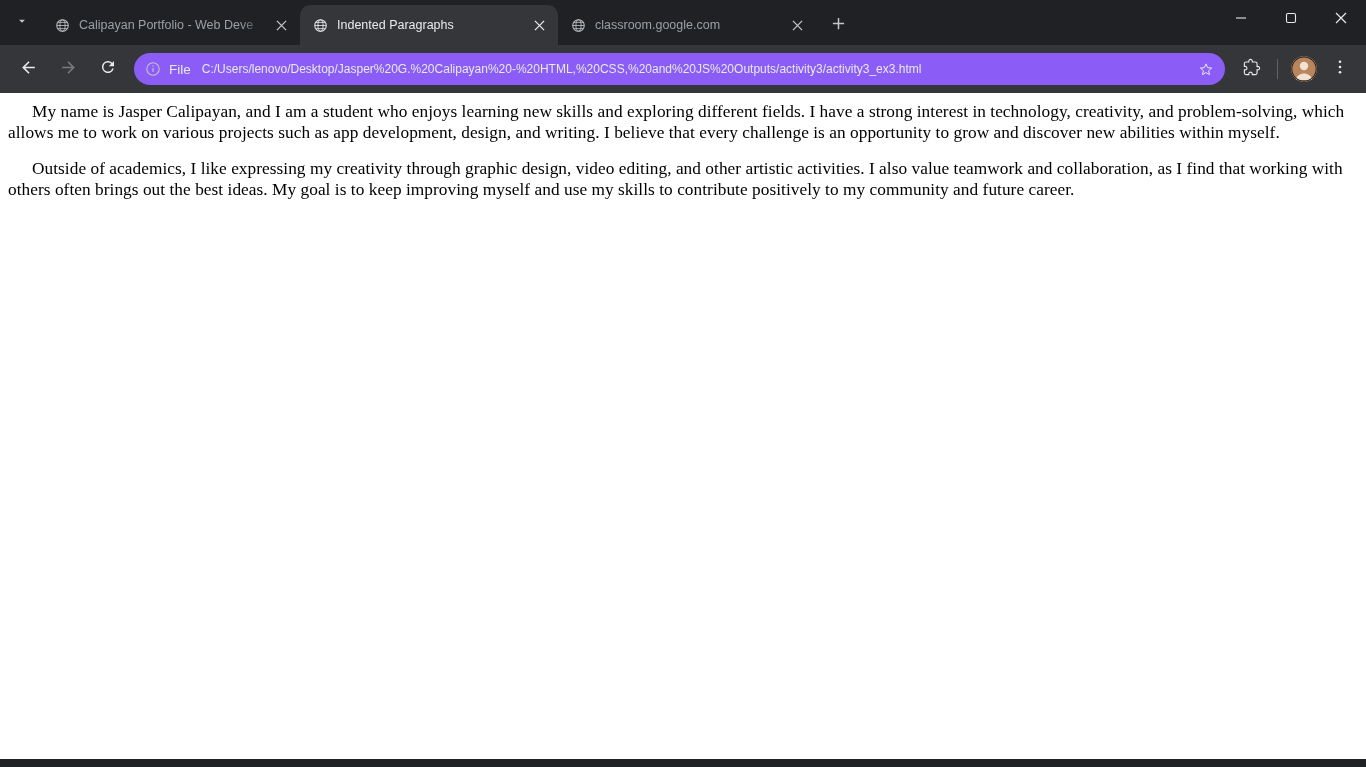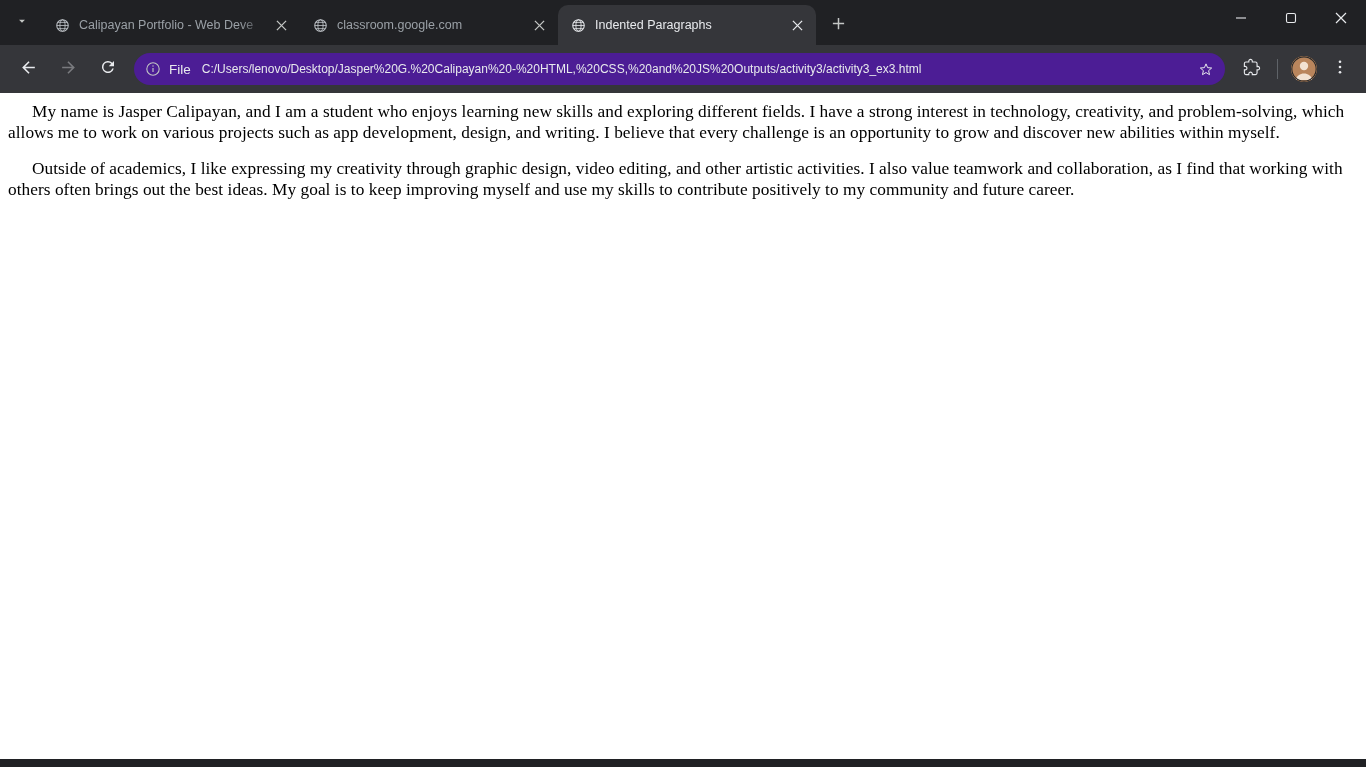--- a/index.html
+++ b/index.html
@@ -139,21 +139,21 @@
     display: flex;
     align-items: center;
     justify-content: center;
     cursor: pointer;
   }
   .nav-btn.disabled { opacity: 0.38; }
 
   .omnibox {
     flex: 1;
     height: 32px;
-    background: #4c1d95;
+    background: #8b5cf6;
     border-radius: 16px;
     display: flex;
     align-items: center;
     margin: 0 8px 0 6px;
     padding: 0 6px 0 10px;
     box-sizing: border-box;
     min-width: 0;
   }
   .omnibox .info-icon {
     width: 18px;
@@ -274,48 +274,48 @@
           </svg>
         </span>
         <span class="tab-title">Calipayan Portfolio - Web Deve</span>
         <span class="tab-close">
           <svg width="11" height="11" viewBox="0 0 12 12">
               <path d="M1 1l10 10M11 1L1 11" stroke="#c4c7c5" stroke-width="1.4"></path>
             </svg>
         </span>
       </div>
 
+      <div class="tab active">
+        <span class="favicon">
+          <svg width="15" height="15" viewBox="0 0 24 24">
+            <circle cx="12" cy="12" r="9.2" fill="none" stroke="#e8eaed" stroke-width="1.7"></circle>
+            <ellipse cx="12" cy="12" rx="4.2" ry="9.2" fill="none" stroke="#e8eaed" stroke-width="1.4"></ellipse>
+            <path d="M3 12h18M4.6 7h14.8M4.6 17h14.8" stroke="#e8eaed" stroke-width="1.3" fill="none"></path>
+          </svg>
+        </span>
+        <span class="tab-title">Indented Paragraphs</span>
+        <span class="tab-close">
+          <svg width="11" height="11" viewBox="0 0 12 12">
+              <path d="M1 1l10 10M11 1L1 11" stroke="#e8eaed" stroke-width="1.4"></path>
+            </svg>
+        </span>
+      </div>
+
       <div class="tab">
         <span class="favicon">
           <svg width="15" height="15" viewBox="0 0 24 24">
             <circle cx="12" cy="12" r="9.2" fill="none" stroke="#bdc1c6" stroke-width="1.7"></circle>
             <ellipse cx="12" cy="12" rx="4.2" ry="9.2" fill="none" stroke="#bdc1c6" stroke-width="1.4"></ellipse>
             <path d="M3 12h18M4.6 7h14.8M4.6 17h14.8" stroke="#bdc1c6" stroke-width="1.3" fill="none"></path>
           </svg>
         </span>
         <span class="tab-title">classroom.google.com</span>
         <span class="tab-close">
           <svg width="11" height="11" viewBox="0 0 12 12">
               <path d="M1 1l10 10M11 1L1 11" stroke="#c4c7c5" stroke-width="1.4"></path>
-            </svg>
-        </span>
-      </div>
-
-      <div class="tab active">
-        <span class="favicon">
-          <svg width="15" height="15" viewBox="0 0 24 24">
-            <circle cx="12" cy="12" r="9.2" fill="none" stroke="#e8eaed" stroke-width="1.7"></circle>
-            <ellipse cx="12" cy="12" rx="4.2" ry="9.2" fill="none" stroke="#e8eaed" stroke-width="1.4"></ellipse>
-            <path d="M3 12h18M4.6 7h14.8M4.6 17h14.8" stroke="#e8eaed" stroke-width="1.3" fill="none"></path>
-          </svg>
-        </span>
-        <span class="tab-title">Indented Paragraphs</span>
-        <span class="tab-close">
-          <svg width="11" height="11" viewBox="0 0 12 12">
-              <path d="M1 1l10 10M11 1L1 11" stroke="#e8eaed" stroke-width="1.4"></path>
             </svg>
         </span>
       </div>
 
       <div class="newtab">
         <span>
           <svg width="15" height="15" viewBox="0 0 16 16">
               <path d="M8 2v12M2 8h12" stroke="#c4c7c5" stroke-width="1.6"></path>
             </svg>
         </span>

